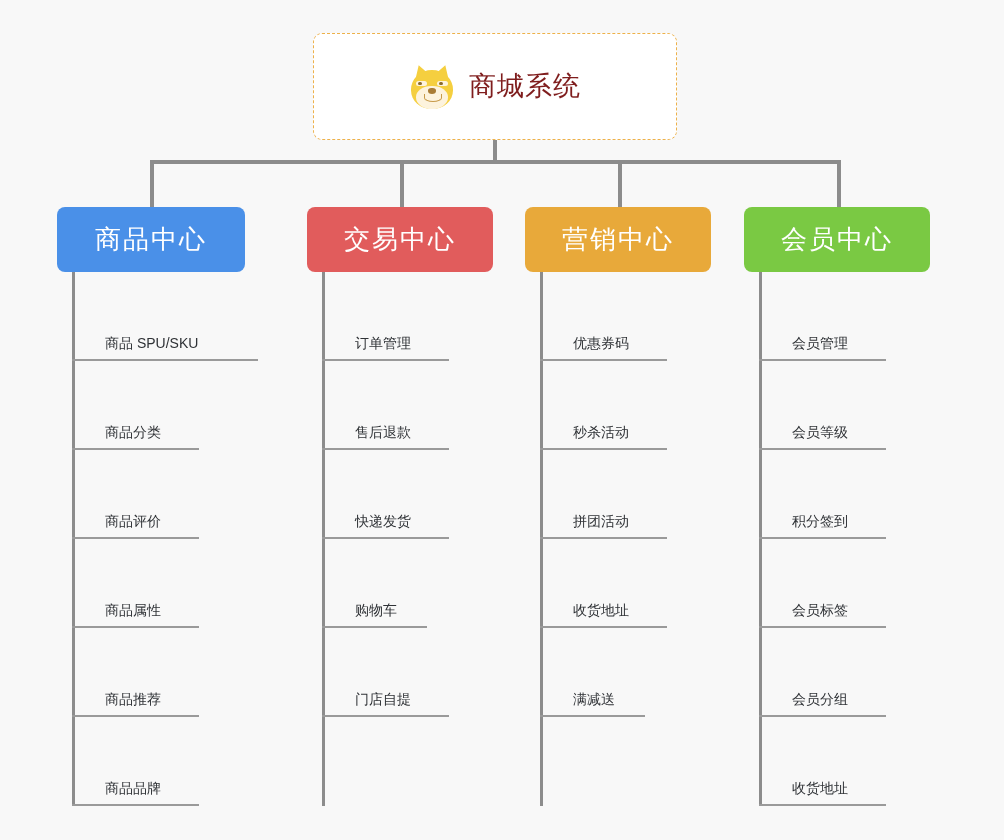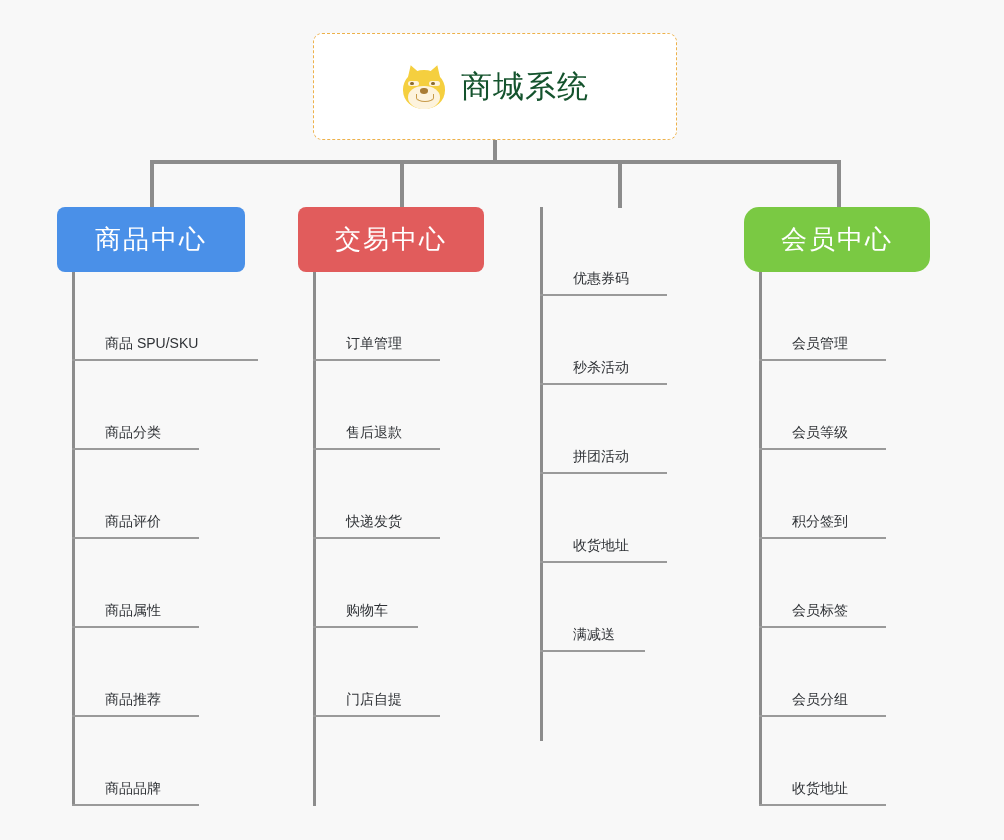--- a/index.html
+++ b/index.html
@@ -109,22 +109,22 @@
     left: 15px;
     top: 30px;
     width: 16px;
     height: 7px;
     border-bottom: 1.5px solid #c79a49;
     border-left: 1.5px solid #c79a49;
     border-right: 1.5px solid #c79a49;
     border-radius: 0 0 50% 50%;
   }
   .root-title {
-    color: #14532d;
-    font-size: 31px;
+    color: #7f1d1d;
+    font-size: 27px;
     line-height: 1;
     letter-spacing: 1px;
     white-space: nowrap;
   }
 
   
   .conn {
     position: absolute;
     background: #8c8c8c;
   }
@@ -240,21 +240,21 @@
         <span class="leaf-label">商品推荐</span>
         <span class="leaf-underline" style="width: 127px;"></span>
       </div>
       <div class="leaf">
         <span class="leaf-label">商品品牌</span>
         <span class="leaf-underline" style="width: 127px;"></span>
       </div>
     </div>
   </div>
 
-  <div class="column" style="left:298px; width:186px;">
+  <div class="column" style="left:307px; width:186px;">
     <div class="cat-header" style="background: rgb(225, 92, 92);">
       <span>交易中心</span>
     </div>
     <div class="leaf-list">
       <div class="trunk" style="height: 534px;"></div>
 
       <div class="leaf">
         <span class="leaf-label">订单管理</span>
         <span class="leaf-underline" style="width: 127px;"></span>
       </div>
@@ -271,20 +271,23 @@
         <span class="leaf-underline" style="width: 105px;"></span>
       </div>
       <div class="leaf">
         <span class="leaf-label">门店自提</span>
         <span class="leaf-underline" style="width: 127px;"></span>
       </div>
     </div>
   </div>
 
   <div class="column" style="left:525px; width:186px;">
+    <div class="cat-header" style="background: rgb(232, 169, 58);">
+      <span>营销中心</span>
+    </div>
     <div class="leaf-list">
       <div class="trunk" style="height: 534px;"></div>
 
       <div class="leaf">
         <span class="leaf-label">优惠券码</span>
         <span class="leaf-underline" style="width: 127px;"></span>
       </div>
       <div class="leaf">
         <span class="leaf-label">秒杀活动</span>
         <span class="leaf-underline" style="width: 127px;"></span>
@@ -298,21 +301,21 @@
         <span class="leaf-underline" style="width: 127px;"></span>
       </div>
       <div class="leaf">
         <span class="leaf-label">满减送</span>
         <span class="leaf-underline" style="width: 105px;"></span>
       </div>
     </div>
   </div>
 
   <div class="column" style="left:744px; width:186px;">
-    <div class="cat-header" style="background: rgb(122, 201, 67); border-radius: 15px;">
+    <div class="cat-header" style="background: rgb(122, 201, 67);">
       <span>会员中心</span>
     </div>
     <div class="leaf-list">
       <div class="trunk" style="height: 534px;"></div>
 
       <div class="leaf">
         <span class="leaf-label">会员管理</span>
         <span class="leaf-underline" style="width: 127px;"></span>
       </div>
       <div class="leaf">

